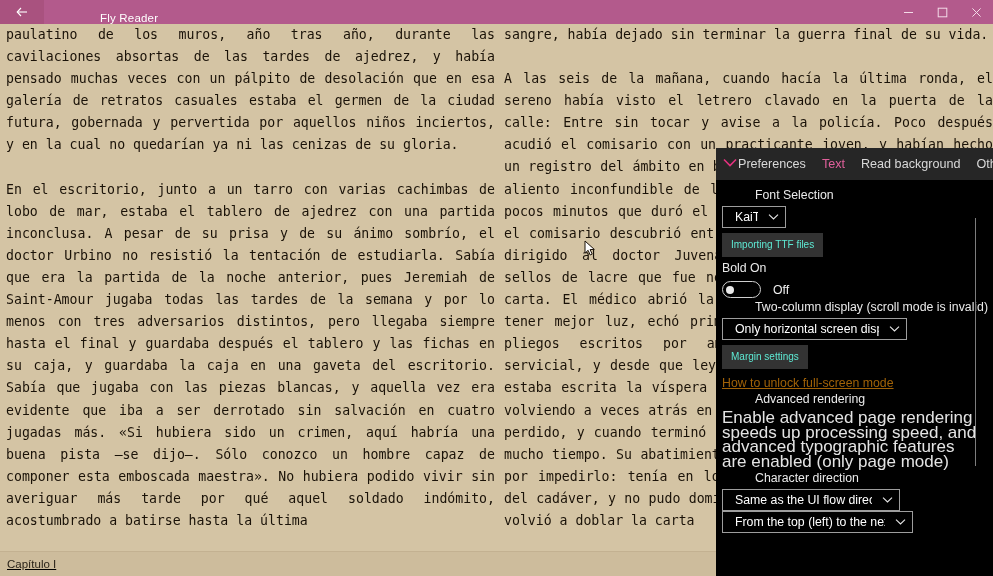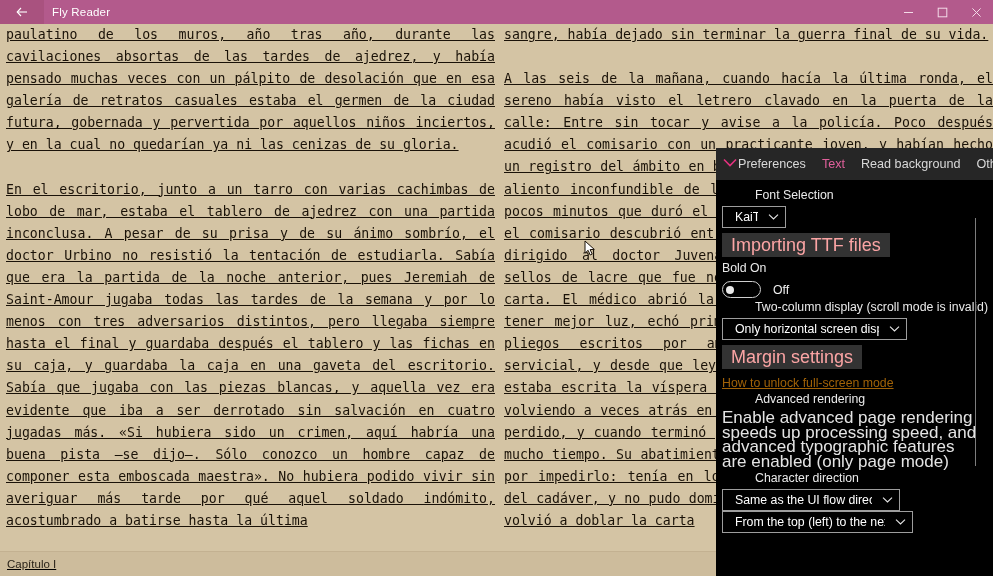--- a/index.html
+++ b/index.html
@@ -8,21 +8,21 @@
     font-family:"Liberation Sans", sans-serif;
     background:#D4C4A4;
     -webkit-font-smoothing:antialiased;
   }
   #app{position:relative;width:993px;height:576px;overflow:hidden;}
 
   
   .titlebar{
     position:absolute;left:0;top:0;width:993px;height:24px;
     background:#B35A8C;
-    display:flex;align-items:center;
+    display:flex;align-items:flex-end;gap:48px;
   }
   .back-btn{
     width:44px;height:24px;display:flex;align-items:center;justify-content:center;
     background:#A9527F;
   }
   .back-btn svg{display:block;}
   .app-title{
     font-size:11.5px;color:#ffffff;margin-left:8px;letter-spacing:.2px;
   }
   .win-ctrls{margin-left:auto;display:flex;height:24px;}
@@ -35,21 +35,20 @@
     background:#D4C4A4;
   }
   .col{
     position:absolute;top:0;width:489px;height:528px;
     color:#1a1208;
     font-family:"DejaVu Sans Mono","Liberation Mono",monospace;
     font-size:13.2px;
     line-height:22.1px;
     letter-spacing:0px;
     text-align:justify;
-    text-decoration:underline;
   }
   .col-left{left:6px;}
   .col-right{left:504px;}
   .col p{margin:0 0 22px 0;}
   .col p:last-child{margin-bottom:0;}
 
   
   .statusbar{
     position:absolute;left:0;bottom:0;width:993px;height:24px;
     background:#CDBC9C;
@@ -90,21 +89,21 @@
     padding:0 6px 0 12px;color:#ffffff;font-size:12.3px;
   }
   .combo .cv{white-space:nowrap;overflow:hidden;}
   .combo .chev{margin-left:10px;display:inline-flex;}
   .combo-font{width:64px;}
   .combo-wide{width:185px;}
   .combo-dir{width:178px;}
   .combo-flow{width:191px;}
 
   .btn{
-    display:inline-block;background:#333333;color:#fca5a5;font-size:18px;
+    display:inline-block;background:#333333;color:#5eead4;font-size:10px;
     padding:5px 9px;margin-top:5px;border:0;line-height:14px;
   }
 
   .toggle-row{display:flex;align-items:center;margin:5px 0 2px 0;}
   .switch{
     width:39px;height:17px;border-radius:9px;box-sizing:border-box;position:relative;
   }
   .switch.off{border:1.5px solid #cfcfcf;background:transparent;}
   .switch.off .knob{
     position:absolute;left:3px;top:3.5px;width:8px;height:8px;border-radius:50%;background:#e8e8e8;

